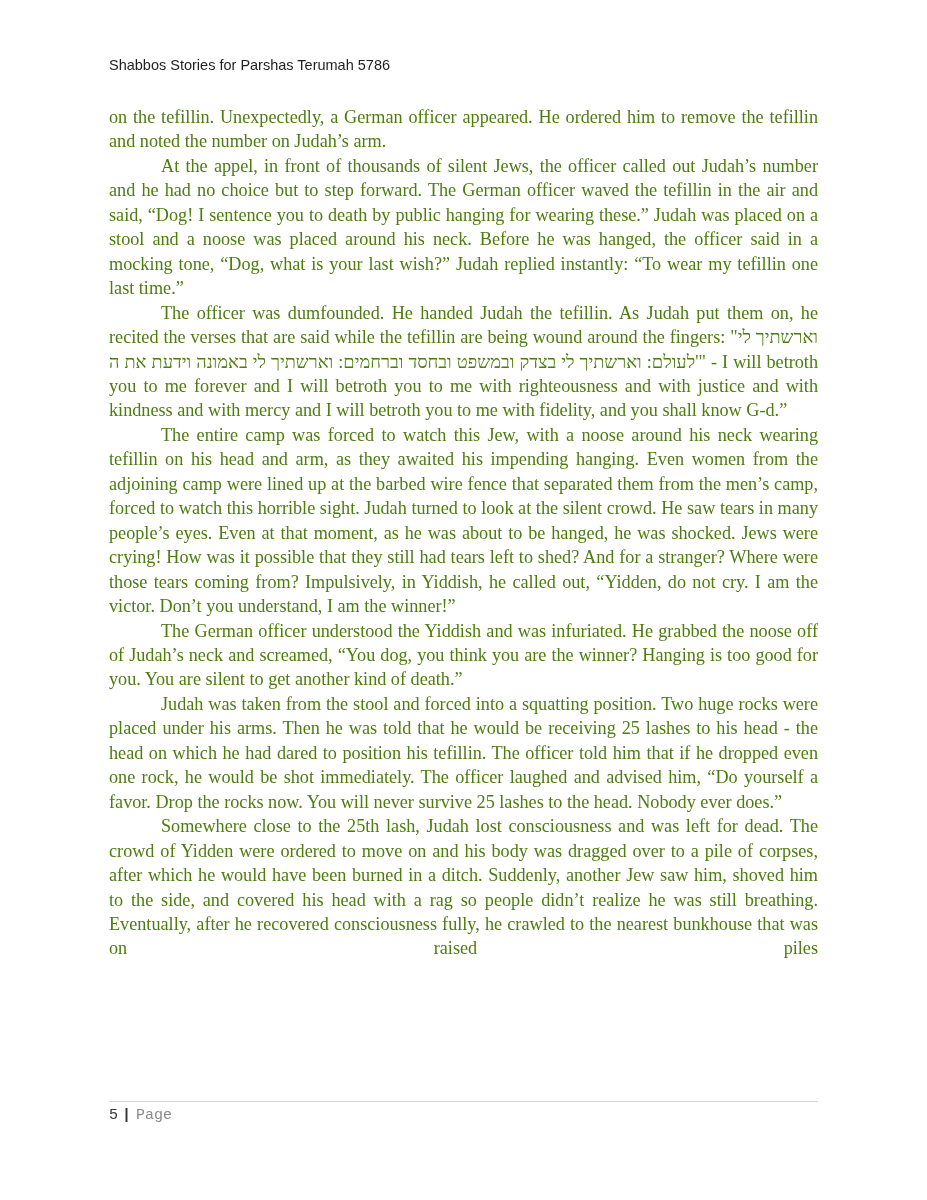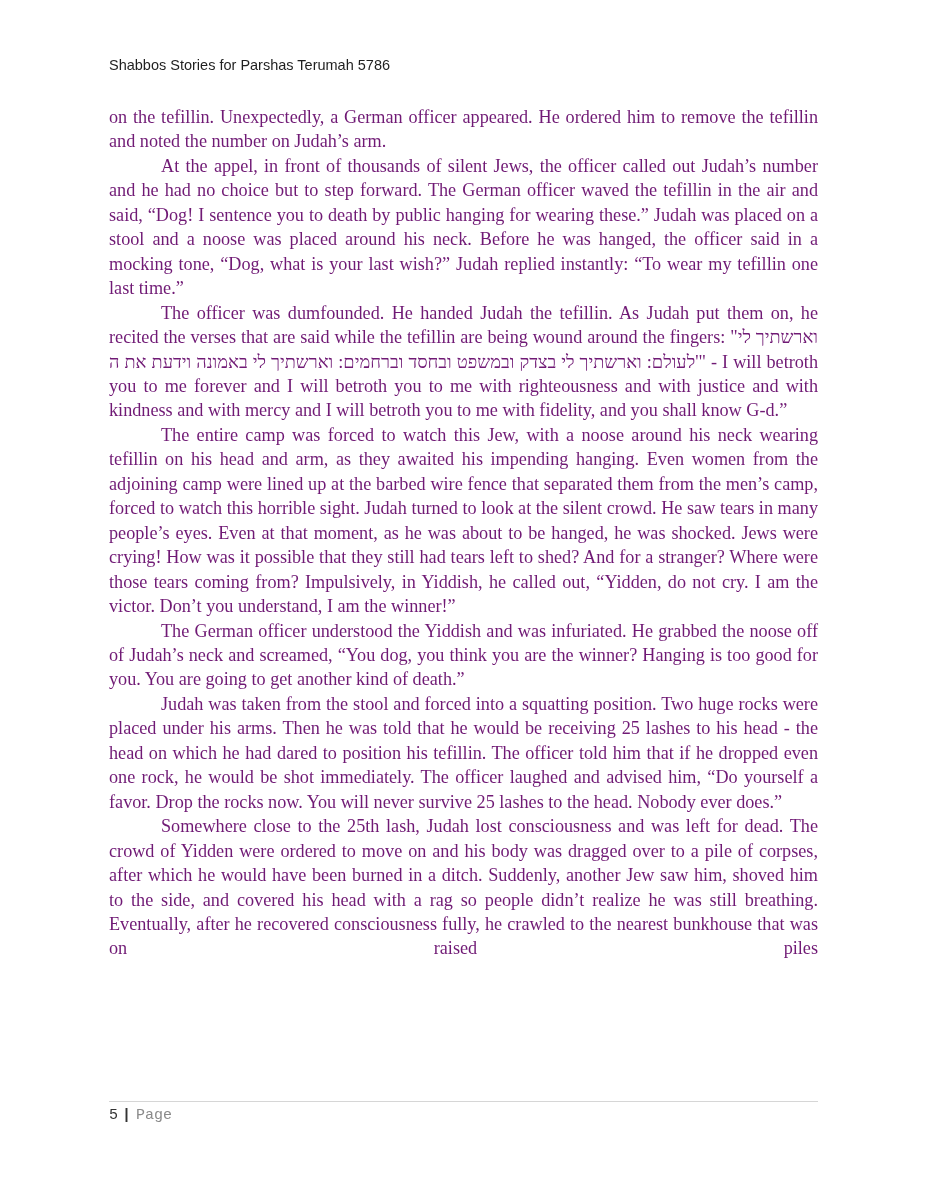--- a/index.html
+++ b/index.html
@@ -26,21 +26,21 @@
     white-space: nowrap;
   }
   .page-body {
     position: absolute;
     left: 109px;
     top: 105px;
     width: 709px;
     font-size: 18.2px;
     line-height: 24.45px;
     text-align: justify;
-    color: #701a75;
+    color: #4d7c0f;
   }
   .para {
     margin: 0;
     padding: 0;
     text-indent: 52px;
   }
   .para.no-indent {
     text-indent: 0;
   }
   .para.continues {
@@ -80,21 +80,21 @@
 
   <div class="page-header">
     <span>Shabbos Stories for Parshas Terumah 5786</span>
   </div>
 
   <div class="page-body">
     <p class="para no-indent">on the tefillin. Unexpectedly, a German officer appeared. He ordered him to remove the tefillin and noted the number on Judah’s arm.</p>
     <p class="para">At the appel, in front of thousands of silent Jews, the officer called out Judah’s number and he had no choice but to step forward. The German officer waved the tefillin in the air and said, “Dog! I sentence you to death by public hanging for wearing these.” Judah was placed on a stool and a noose was placed around his neck. Before he was hanged, the officer said in a mocking tone, “Dog, what is your last wish?” Judah replied instantly: “To wear my tefillin one last time.”</p>
     <p class="para">The officer was dumfounded. He handed Judah the tefillin. As Judah put them on, he recited the verses that are said while the tefillin are being wound around the fingers: "וארשתיך לי לעולם: וארשתיך לי בצדק ובמשפט ובחסד וברחמים: וארשתיך לי באמונה וידעת את ה'" - I will betroth you to me forever and I will betroth you to me with righteousness and with justice and with kindness and with mercy and I will betroth you to me with fidelity, and you shall know G-d.”</p>
     <p class="para">The entire camp was forced to watch this Jew, with a noose around his neck wearing tefillin on his head and arm, as they awaited his impending hanging. Even women from the adjoining camp were lined up at the barbed wire fence that separated them from the men’s camp, forced to watch this horrible sight. Judah turned to look at the silent crowd. He saw tears in many people’s eyes. Even at that moment, as he was about to be hanged, he was shocked. Jews were crying! How was it possible that they still had tears left to shed? And for a stranger? Where were those tears coming from? Impulsively, in Yiddish, he called out, “Yidden, do not cry. I am the victor. Don’t you understand, I am the winner!”</p>
-    <p class="para">The German officer understood the Yiddish and was infuriated. He grabbed the noose off of Judah’s neck and screamed, “You dog, you think you are the winner? Hanging is too good for you. You are going to get another kind of death.”</p>
+    <p class="para">The German officer understood the Yiddish and was infuriated. He grabbed the noose off of Judah’s neck and screamed, “You dog, you think you are the winner? Hanging is too good for you. You are silent to get another kind of death.”</p>
     <p class="para">Judah was taken from the stool and forced into a squatting position. Two huge rocks were placed under his arms. Then he was told that he would be receiving 25 lashes to his head - the head on which he had dared to position his tefillin. The officer told him that if he dropped even one rock, he would be shot immediately. The officer laughed and advised him, “Do yourself a favor. Drop the rocks now. You will never survive 25 lashes to the head. Nobody ever does.”</p>
     <p class="para continues">Somewhere close to the 25th lash, Judah lost consciousness and was left for dead. The crowd of Yidden were ordered to move on and his body was dragged over to a pile of corpses, after which he would have been burned in a ditch. Suddenly, another Jew saw him, shoved him to the side, and covered his head with a rag so people didn’t realize he was still breathing. Eventually, after he recovered consciousness fully, he crawled to the nearest bunkhouse that was on raised piles</p>
   </div>
 
   <div class="footer-rule"></div>
 
   <div class="page-footer">
     <span class="pg-num">5</span><span class="pg-sep">|</span><span class="pg-label">Page</span>
   </div>
 

